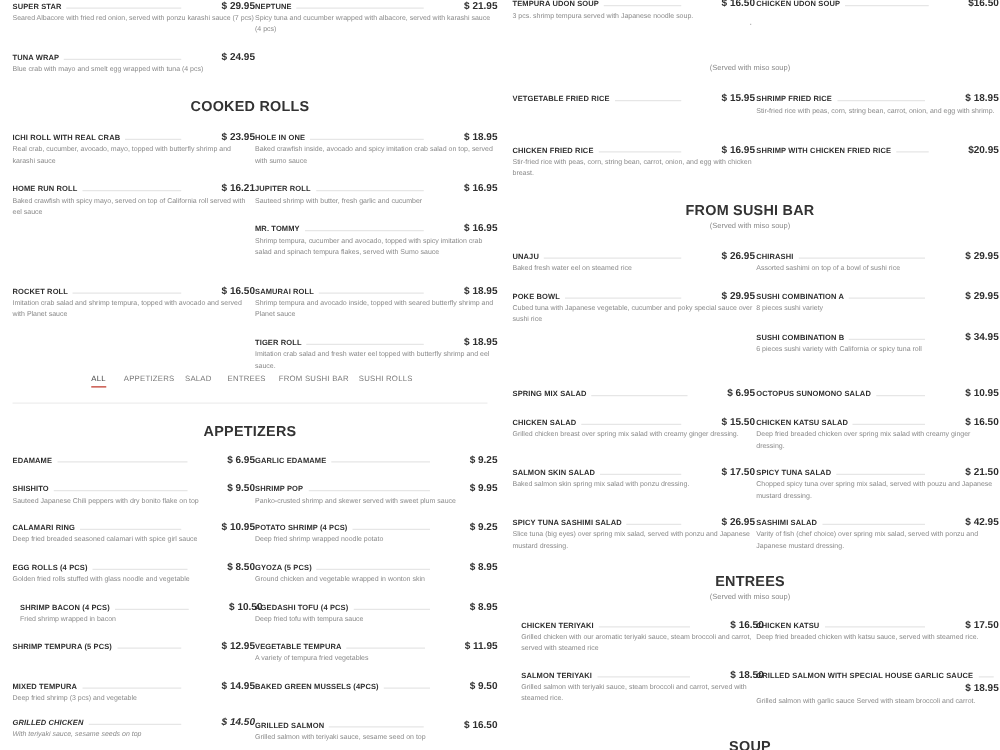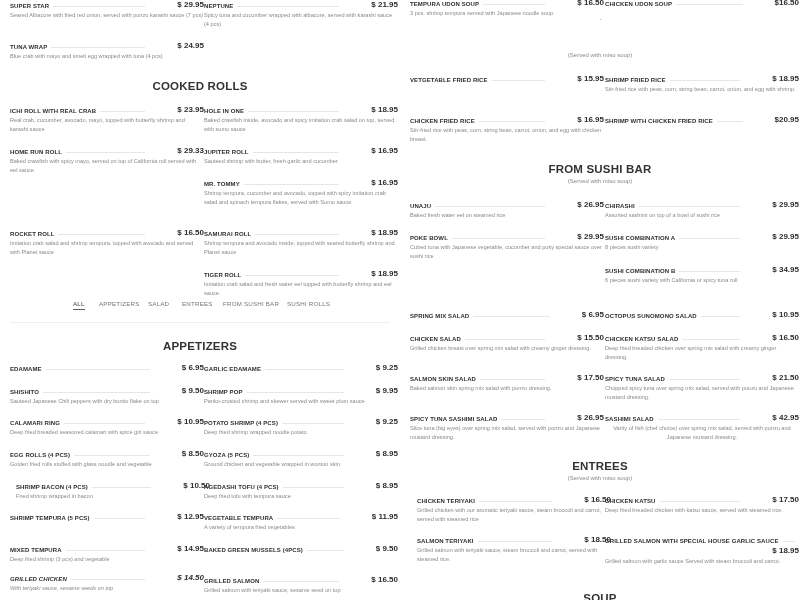--- a/index.html
+++ b/index.html
@@ -68,21 +68,21 @@
         <span class="item-name">HOLE IN ONE</span>
         <span class="item-dots"></span>
         <span class="item-price">$ 18.95</span>
       </div>
     <div class="item-desc">Baked crawfish inside, avocado and spicy imitation crab salad on top, served with sumo sauce</div>
   </div>
   <div class="item" style="left:10px; top:146px;">
     <div class="item-head">
         <span class="item-name">HOME RUN ROLL</span>
         <span class="item-dots"></span>
-        <span class="item-price">$ 29.33</span>
+        <span class="item-price">$ 16.21</span>
       </div>
     <div class="item-desc">Baked crawfish with spicy mayo, served on top of California roll served with eel sauce</div>
   </div>
   <div class="item" style="left:204px; top:146px;">
     <div class="item-head">
         <span class="item-name">JUPITER ROLL</span>
         <span class="item-dots"></span>
         <span class="item-price">$ 16.95</span>
       </div>
     <div class="item-desc">Sauteed shrimp with butter, fresh garlic and cucumber</div>
@@ -401,21 +401,21 @@
     <div class="item-desc">Chopped spicy tuna over spring mix salad, served with pouzu and Japanese mustard dressing.</div>
   </div>
   <div class="item" style="left:10px; top:413px;">
     <div class="item-head">
         <span class="item-name">SPICY TUNA SASHIMI SALAD</span>
         <span class="item-dots"></span>
         <span class="item-price">$ 26.95</span>
       </div>
     <div class="item-desc">Slice tuna (big eyes) over spring mix salad, served with ponzu and Japanese mustard dressing.</div>
   </div>
-  <div class="item" style="left:205px; top:413px;text-align:center;">
+  <div class="item" style="left:205px; top:413px;">
     <div class="item-head">
         <span class="item-name">SASHIMI SALAD</span>
         <span class="item-dots"></span>
         <span class="item-price">$ 42.95</span>
       </div>
     <div class="item-desc">Varity of fish (chef choice) over spring mix salad, served with ponzu and Japanese mustard dressing.</div>
   </div>
 
   <div class="sec-title" style="top:460px;">ENTREES</div>
   <div class="sec-sub" style="top:475px;">(Served with miso soup)</div>

